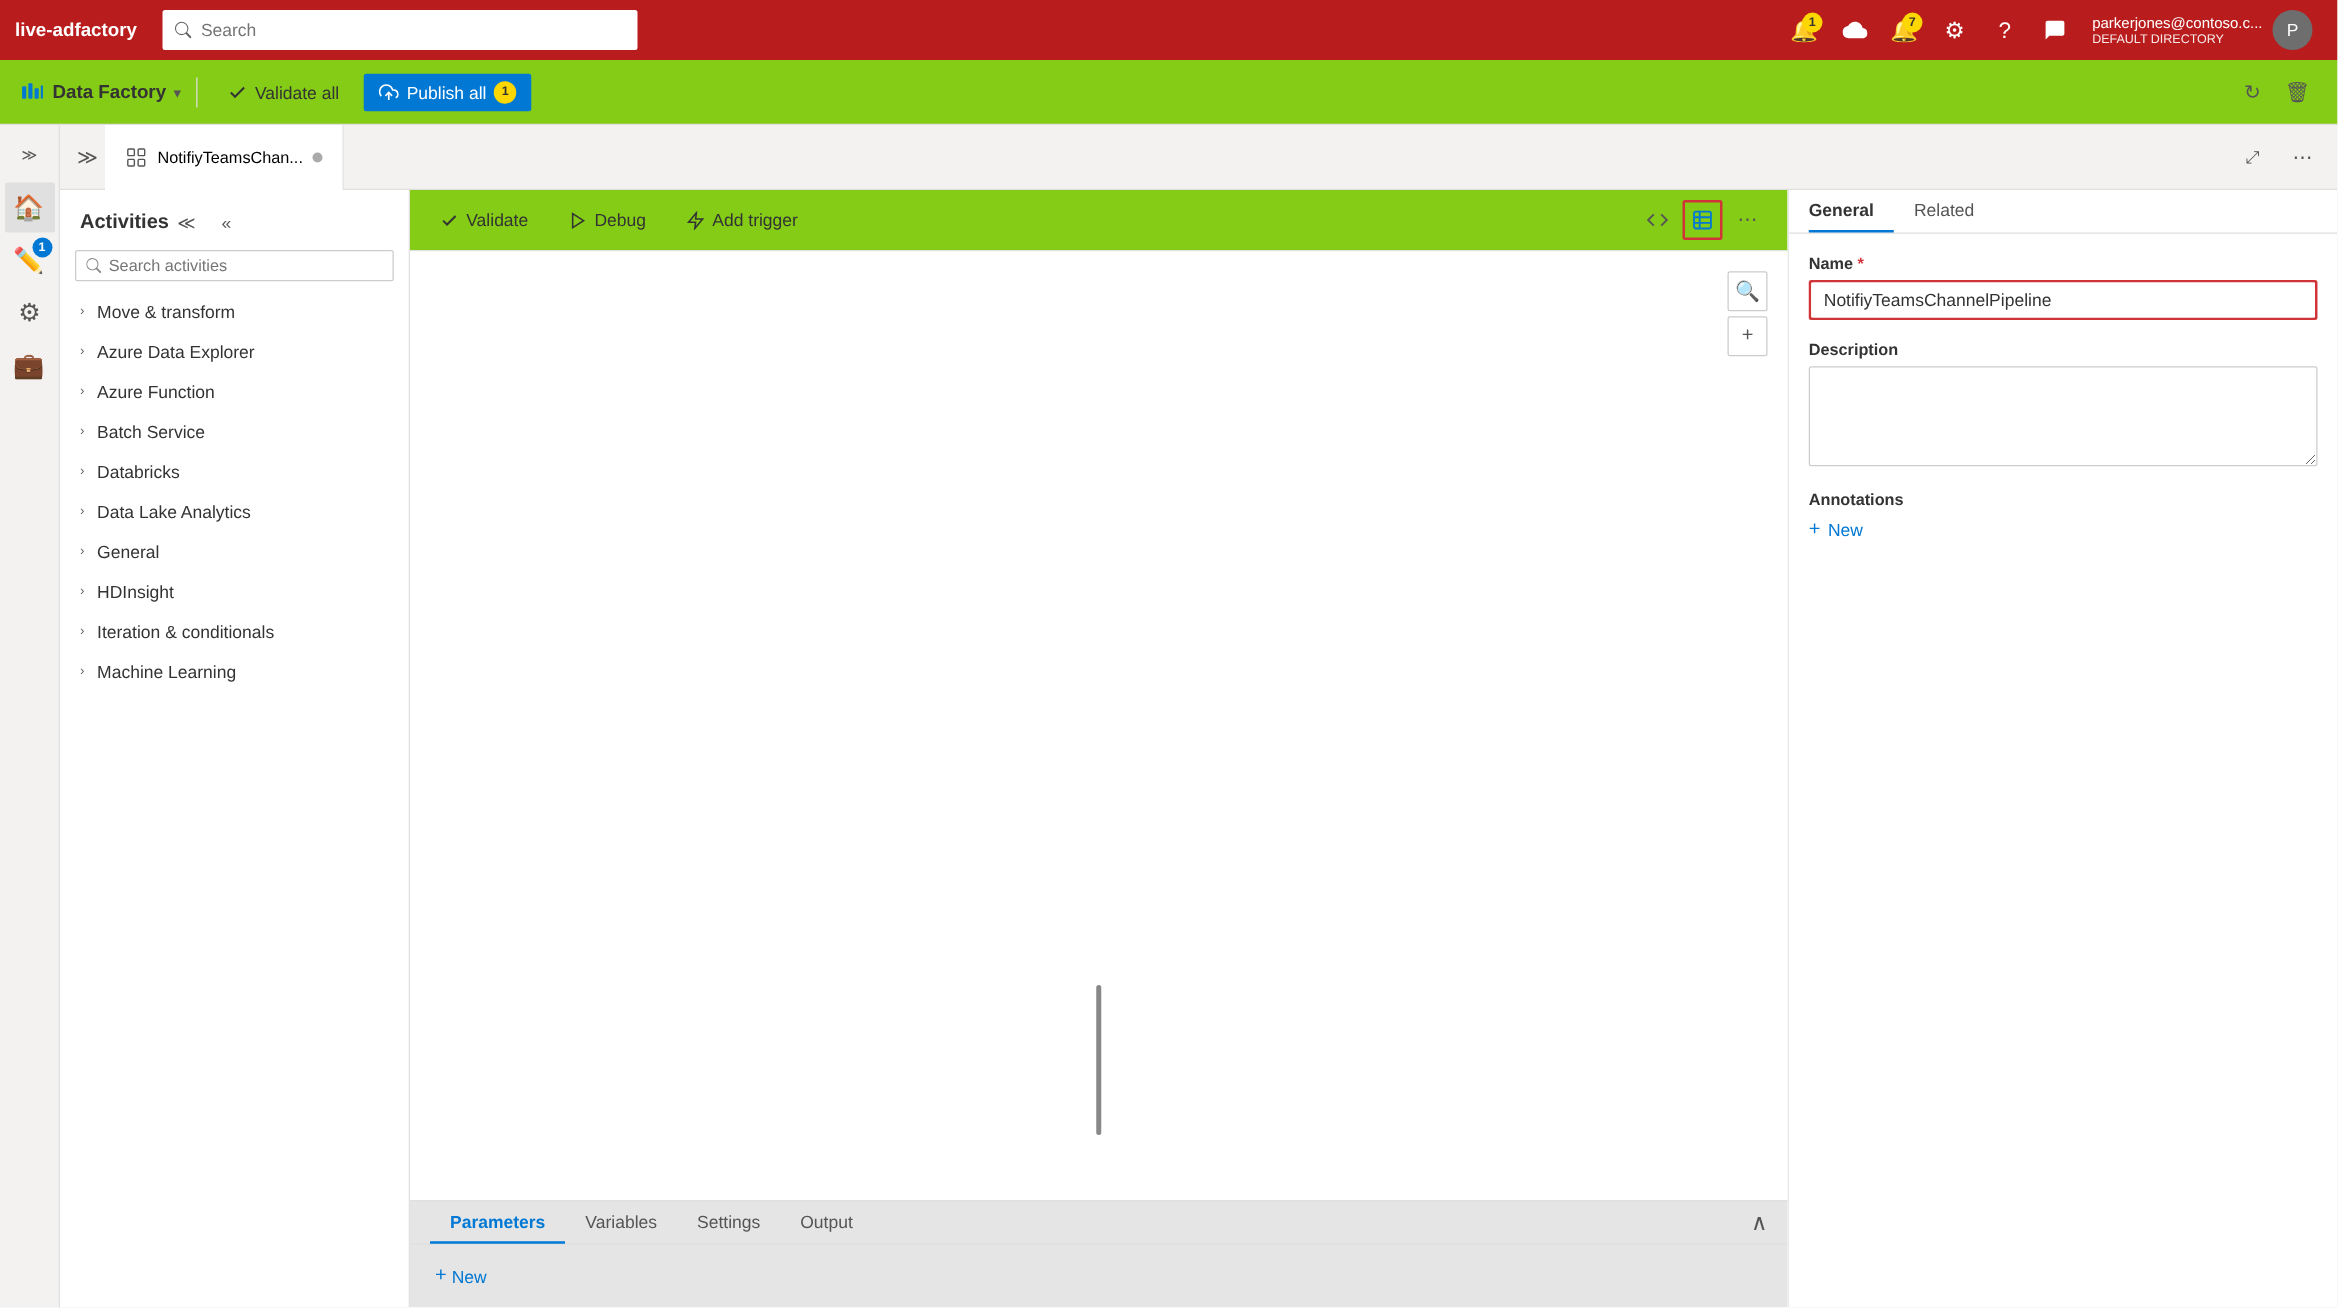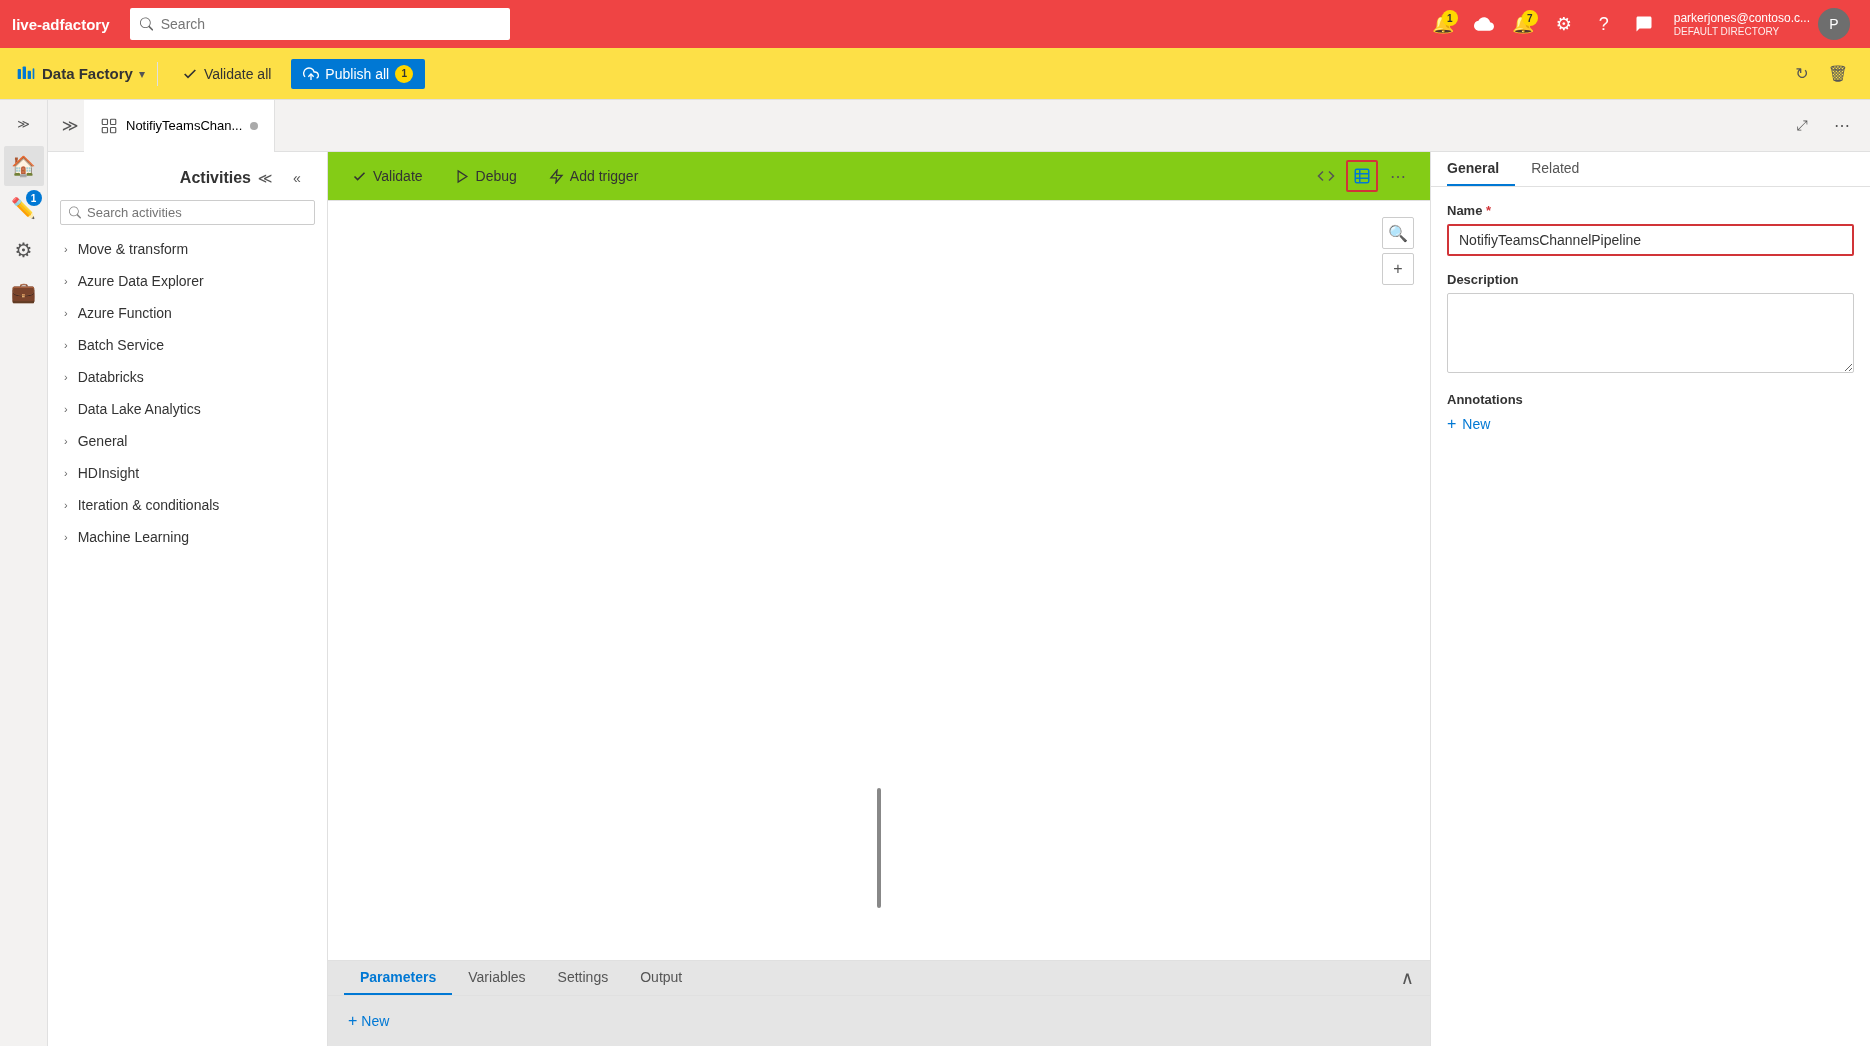--- a/index.html
+++ b/index.html
@@ -1,21 +1,21 @@
 <!DOCTYPE html>
 <html><head>
   <meta charset="utf-8">
   <style>
     * { box-sizing: border-box; margin: 0; padding: 0; }
     body { font-family: 'Segoe UI', sans-serif; font-size: 14px; background: #f3f2f1; overflow: hidden; }
 
     
     .top-bar {
       height: 48px;
-      background: #ef4444;
+      background: #b91c1c;
       display: flex;
       align-items: center;
       padding: 0 12px;
       gap: 12px;
       color: white;
     }
     .top-bar-title {
       font-size: 15px;
       font-weight: 600;
       color: white;
@@ -85,21 +85,21 @@
       width: 32px; height: 32px;
       border-radius: 50%;
       background: #6e6e6e;
       display: flex; align-items: center; justify-content: center;
       color: white; font-size: 14px;
     }
 
     
     .toolbar {
       height: 52px;
-      background: #fde047;
+      background: #84cc16;
       display: flex;
       align-items: center;
       padding: 0 16px;
       gap: 8px;
       border-bottom: 1px solid #e0e0e0;
       justify-content: center;
     }
     .toolbar-btn {
       display: flex;
       align-items: center;
@@ -229,21 +229,21 @@
     .activities-panel {
       width: 280px;
       background: white;
       border-right: 1px solid #e0e0e0;
       display: flex;
       flex-direction: column;
     }
     .activities-header {
       display: flex;
       align-items: center;
-      justify-content: flex-end;
+      justify-content: flex-start;
       padding: 12px 16px 8px 16px;
     }
     .activities-title {
       font-size: 16px;
       font-weight: 600;
       color: #333;
     }
     .activities-controls {
       display: flex;
       gap: 4px;

